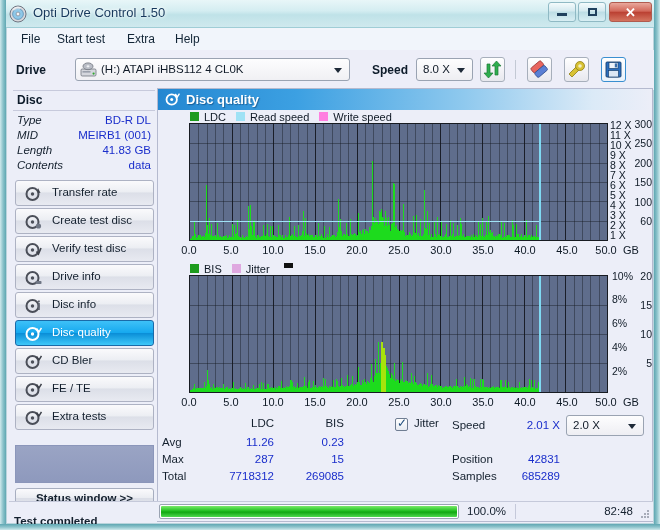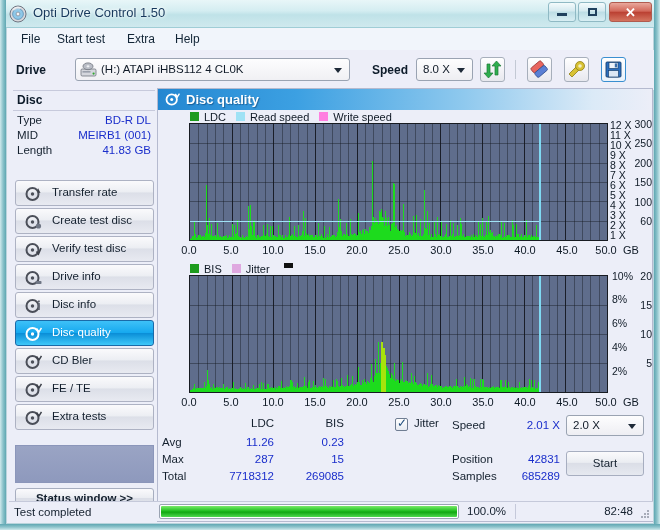--- a/index.html
+++ b/index.html
@@ -163,21 +163,21 @@
   #disc-title {
     position: absolute; left: 4px; top: 2px;
     font-size: 12px; font-weight: bold; color: #0d1b2a;
   }
   #disc-hr {
     position: absolute; left: 0px; top: 19px; width: 142px; height: 1px;
     background: #c7cadc;
   }
   .disc-row { position: absolute; left: 4px; width: 136px; height: 15px; }
   .disc-key {
-    position: absolute; left: 0; top: 0; font-size: 11.5px; color: #14202e;
+    position: absolute; left: 0; top: 0; font-size: 11.5px; color: #14202e; font-style: italic;
   }
   .disc-val {
     position: absolute; right: 2px; top: 0; font-size: 11.5px;
     color: #1a2ecb; white-space: nowrap;
   }
 
   .navbtn {
     position: absolute; left: 6px; width: 139px; height: 26px;
     border: 1px solid #adb2c3;
     border-radius: 3px;
@@ -325,21 +325,21 @@
     position: absolute; left: 0; right: 0; top: 5px; text-align: center;
     font-size: 11.5px; color: #14202e;
   }
 
   
   #statusbar {
     position: absolute; left: 2px; bottom: 2px; width: 644px; height: 20px;
     background: #eceef8; border-top: 1px solid #c5c9da;
   }
   #status-text {
-    position: absolute; left: 5px; top: 4px; font-size: 11.5px; color: #14202e;
+    position: absolute; left: 5px; top: 13px; font-size: 11.5px; color: #14202e; font-weight: bold;
   }
   #progress-outer {
     position: absolute; left: 150px; top: 2px; width: 300px; height: 15px;
     border: 1px solid #9aa3b2; background: #ffffff; border-radius: 2px;
     overflow: hidden;
   }
   #progress-fill {
     position: absolute; left: 1px; top: 1px; height: 11px; width: 296px;
     background: linear-gradient(180deg,#7aea6a,#21c021 45%,#11a711 55%,#4fd94f);
     border-radius: 1px;
@@ -457,20 +457,24 @@
           <span class="disc-key">Type</span>
           <span class="disc-val">BD-R DL</span>
         </div>
         <div class="disc-row" style="top:38px">
           <span class="disc-key">MID</span>
           <span class="disc-val">MEIRB1 (001)</span>
         </div>
         <div class="disc-row" style="top:53px">
           <span class="disc-key">Length</span>
           <span class="disc-val">41.83 GB</span>
+        </div>
+        <div class="disc-row" style="top:68px">
+          <span class="disc-key">Contents</span>
+          <span class="disc-val">data</span>
         </div>
       </div>
 
       <div class="navbtn" style="top:118px">
         <svg class="navbtn-icon" viewBox="0 0 17 16">
           <circle cx="7.5" cy="8" r="6" fill="none" stroke="#4b4f59" stroke-width="2"></circle>
           <circle cx="7.5" cy="8" r="1.7" fill="#4b4f59"></circle>
           <circle cx="13.5" cy="12" r="2.6" fill="#6f7684"></circle>
         </svg>
         <span class="navbtn-label">Create test disc</span>
@@ -1484,23 +1488,20 @@
         <div class="st-val" style="left:348px; top:4px;  width:54px">2.01 X</div>
         <div class="st-lbl" style="left:294px; top:38px">Position</div>
         <div class="st-val" style="left:348px; top:38px; width:54px">42831</div>
         <div class="st-lbl" style="left:294px; top:55px">Samples</div>
         <div class="st-val" style="left:348px; top:55px; width:54px">685289</div>
 
         <div id="speed-combo2">
           <div id="speed-combo2-text">2.0 X</div>
           <div class="combo-arrow" style="top:8px"></div>
         </div>
-        <div id="start-btn">
-          <span>Start</span>
-        </div>
       </div>
     </div>
 
     <div id="statusbar">
       <div id="status-text">Test completed</div>
       <div id="progress-outer">
         <div id="progress-fill"></div>
       </div>
       <div id="progress-pct">100.0%</div>
       <div id="sb-sep"></div>

